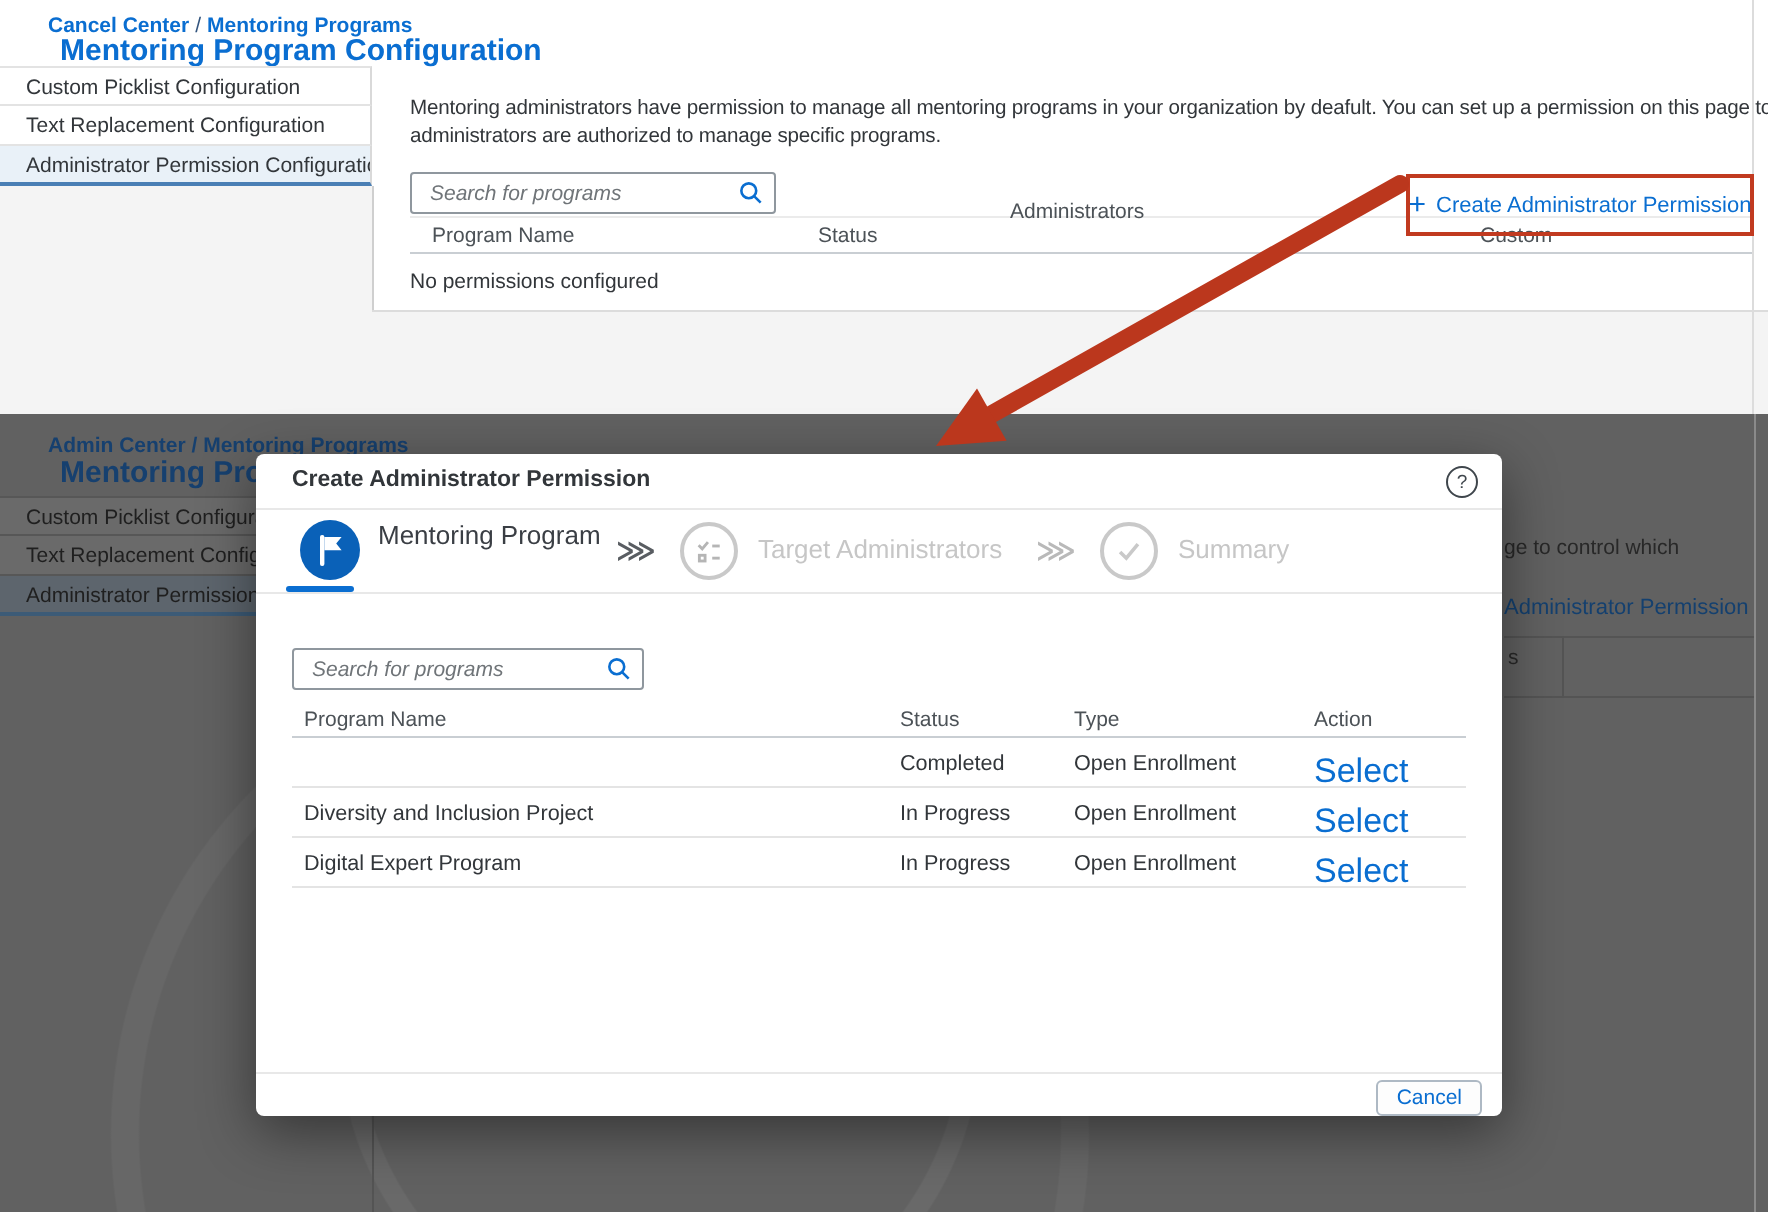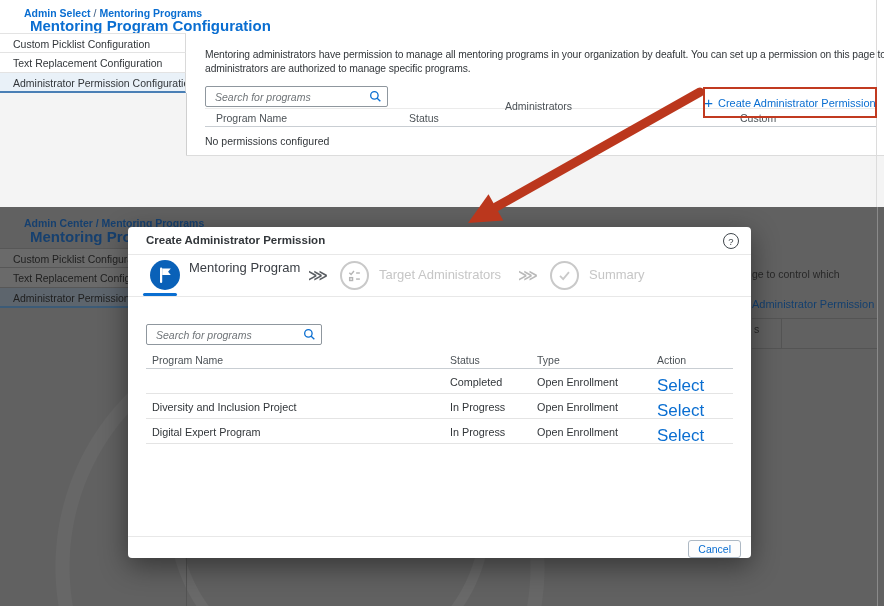--- a/index.html
+++ b/index.html
@@ -92,21 +92,21 @@
   }
   
   #arrow-overlay{left:0;top:0;width:884px;height:606px;z-index:60;pointer-events:none;}
 </style>
 </head>
 <body>
 
 <div id="top-section" class="abs">
 
   <div class="abs breadcrumb" style="left:24px;top:7px;">
-    <span>Admin Select</span><span class="sep">/</span><span>Mentoring Programs</span>
+    <span>Cancel Center</span><span class="sep">/</span><span>Mentoring Programs</span>
   </div>
   <div class="abs page-title" style="left:30px;top:17px;">Mentoring Program Configuration</div>
 
   <div class="abs side-item first" style="top:33px;">Custom Picklist Configuration</div>
   <div class="abs side-item" style="top:53px;">Text Replacement Configuration</div>
   <div class="abs side-item selected" style="top:73px;">Administrator Permission Configuration</div>
   <div class="abs gray-fill" style="left:0;top:93px;width:186px;height:114px;border-right:1px solid #cfcfcf;"></div>
 
   <div class="abs desc" style="left:205px;top:48px;">
     <span style="display:block;">Mentoring administrators have permission to manage all mentoring programs in your organization by deafult. You can set up a permission on this page to control which</span>

